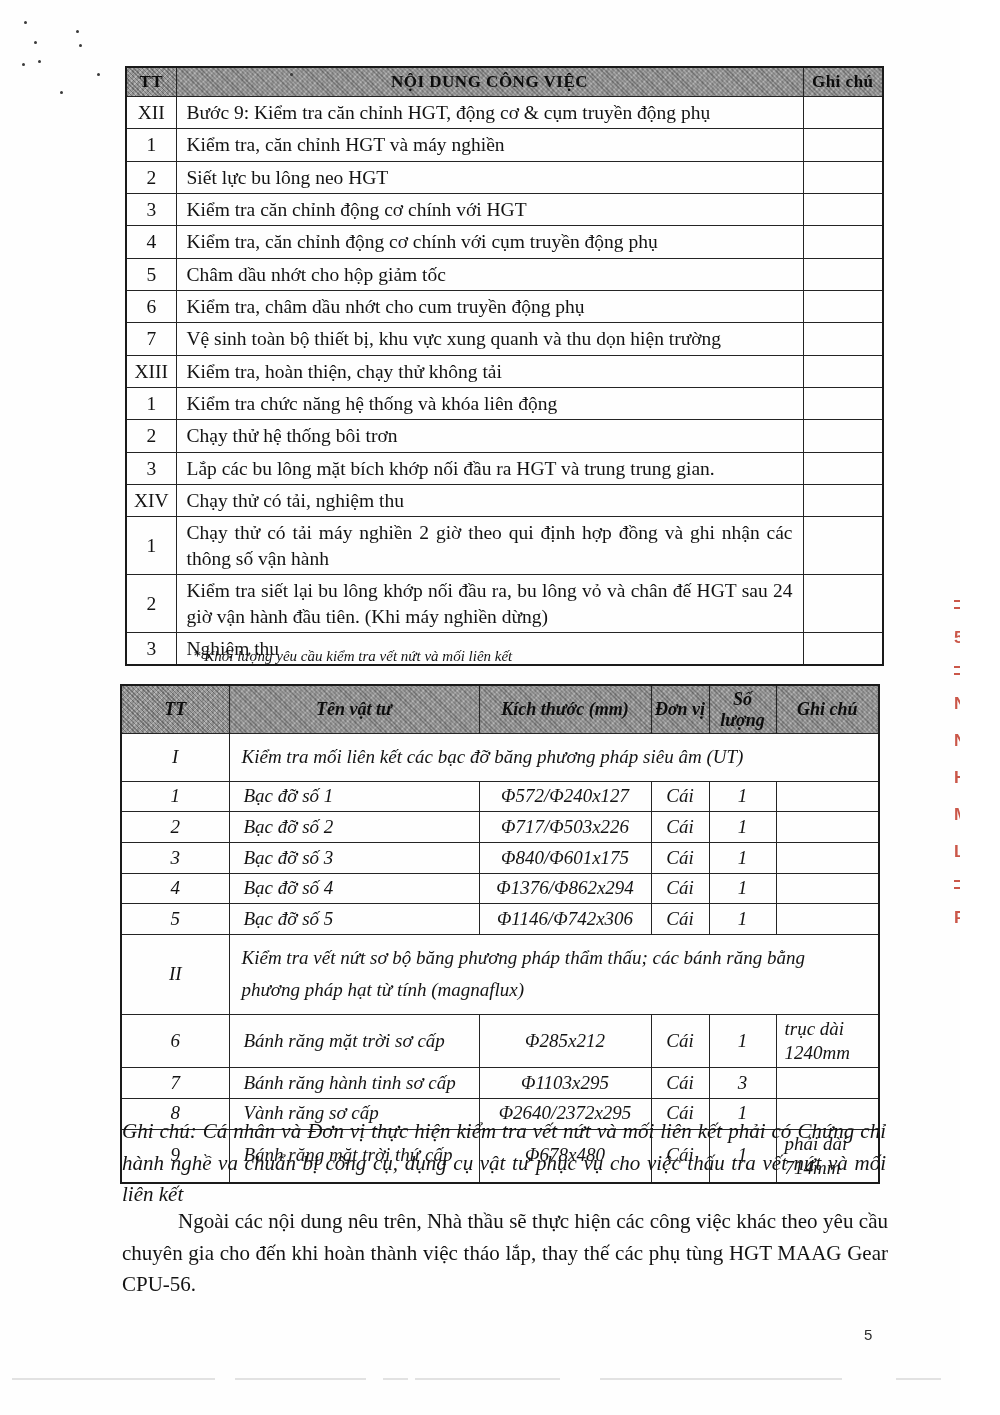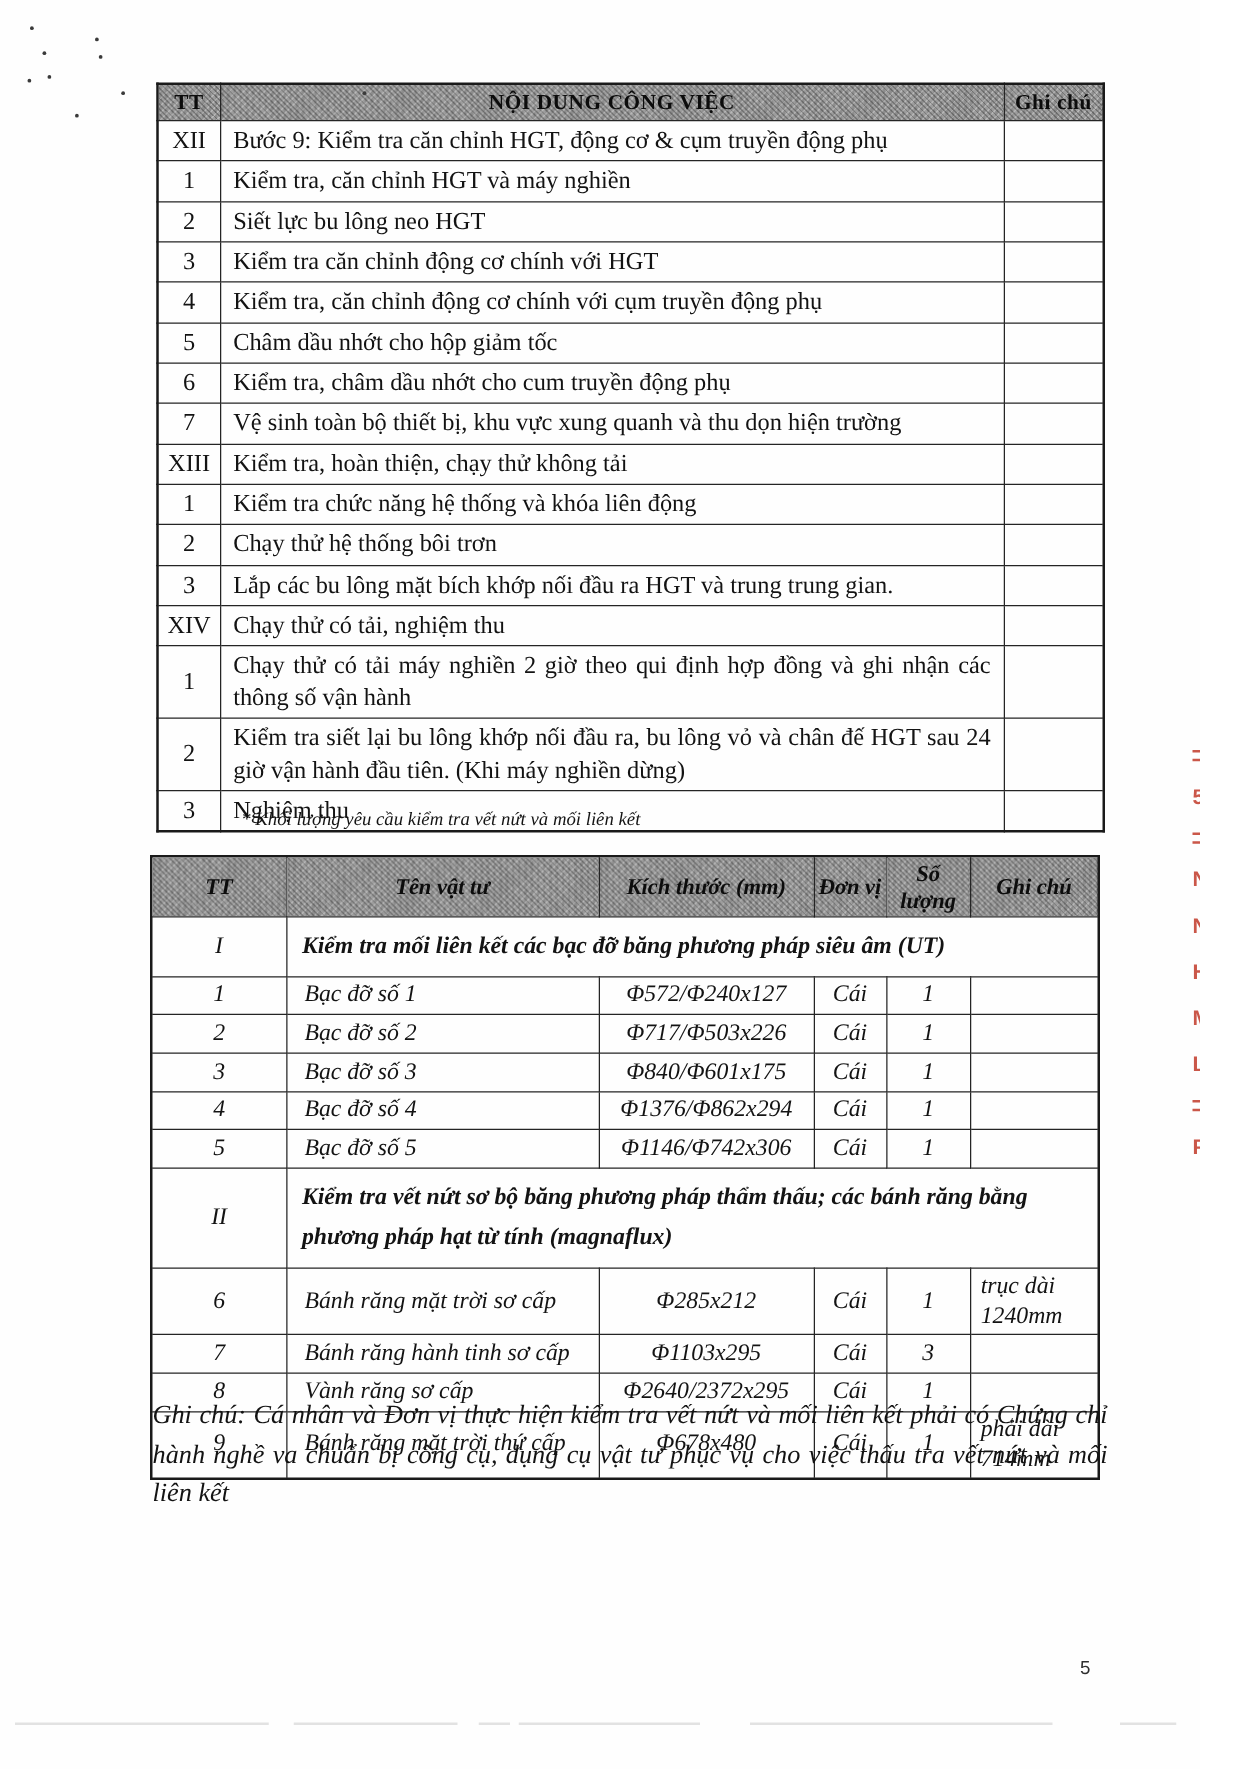--- a/index.html
+++ b/index.html
@@ -29,21 +29,21 @@
   .t1 td.justify{text-align:justify;}
   
   .mid-heading{position:absolute;left:193px;top:648px;font-style:italic;font-size:15px;}
   
   .t2{position:absolute;left:120px;top:684px;width:758px;border:2.2px solid #1a1a1a;
       font-size:19px;font-style:italic;line-height:1.3;}
   .t2 th{font-style:italic;font-size:18px;padding:3px 2px;line-height:1.15;}
   .t2 td{padding:2.5px 6px;}
   .t2 td.c{text-align:center;}
   .t2 td.name{text-align:left;padding-left:14px;}
-  .t2 td.spantext{text-align:left;padding:7px 12px;line-height:1.7;font-weight:bold;}
+  .t2 td.spantext{text-align:left;padding:7px 12px;line-height:1.7;}
   .t2 td.notecell{text-align:left;padding-left:8px;line-height:1.25;}
   
   .footnote{position:absolute;left:122px;top:1116px;width:764px;
     font-style:italic;font-size:21px;line-height:1.5;text-align:justify;}
   .closing{position:absolute;left:122px;top:1206px;width:766px;
     font-size:21px;line-height:1.5;text-align:justify;text-indent:56px;}
   .page-number{position:absolute;left:864px;top:1326px;
     font-family:"Liberation Sans",sans-serif;font-size:15px;color:#2e2e2e;}
   
   .stamp{position:absolute;left:954px;top:600px;width:46px;display:flex;
@@ -258,20 +258,21 @@
           <td class="name">Bánh răng mặt trời thứ cấp</td>
           <td class="c">Φ678x480</td>
           <td class="c">Cái</td>
           <td class="c">1</td>
           <td class="notecell">phải dài 714mm</td>
         </tr>
       </tbody>
   </table>
 
   <div class="footnote">Ghi chú: Cá nhân và Đơn vị thực hiện kiểm tra vết nứt và mối liên kết phải có Chứng chỉ hành nghề va chuẩn bị công cụ, dụng cụ vật tư phục vụ cho việc thấu tra vết nứt và mối liên kết</div>
+  <div class="closing">Ngoài các nội dung nêu trên, Nhà thầu sẽ thực hiện các công việc khác theo yêu cầu chuyên gia cho đến khi hoàn thành việc tháo lắp, thay thế các phụ tùng HGT MAAG Gear CPU-56.</div>
 
   <div class="page-number">5</div>
 
   <div class="stamp" style="color: rgb(194, 58, 42); gap: 20px;">
       <div class="stamp-rule"></div>
       <div class="stamp-text">538</div>
       <div class="stamp-rule"></div>
       <div class="stamp-text">NG</div>
       <div class="stamp-text">NH</div>
       <div class="stamp-text">HÀ</div>

